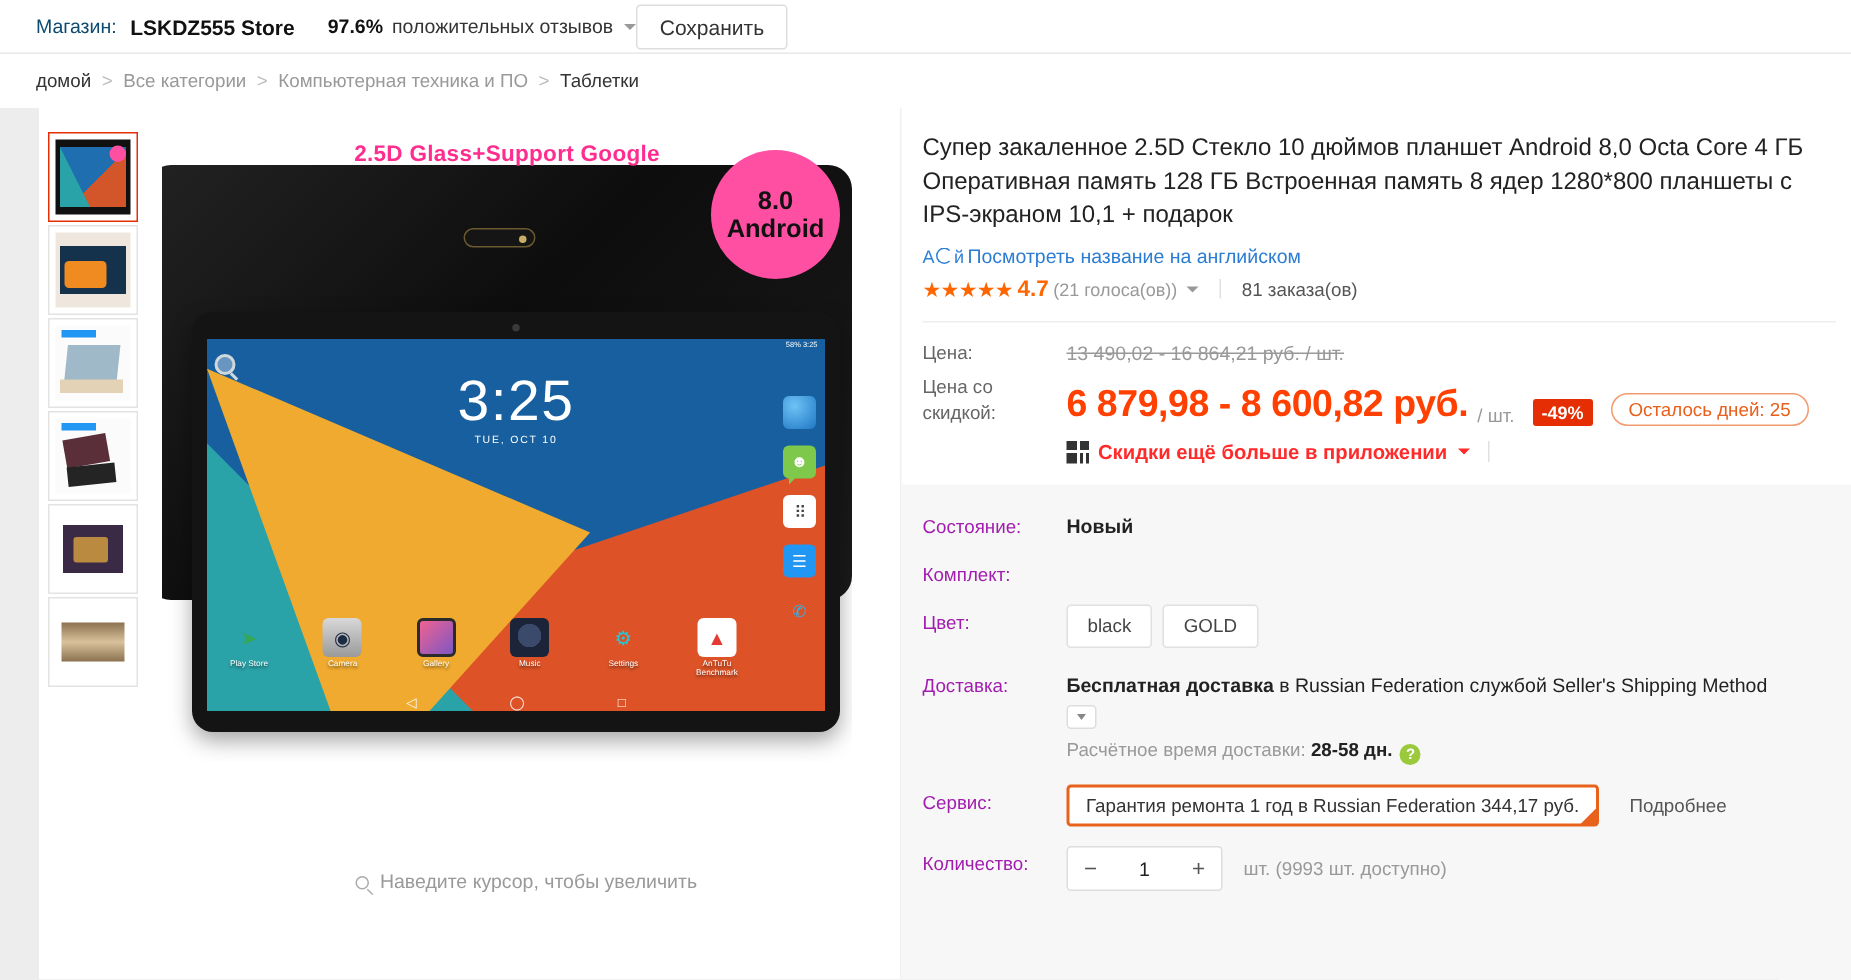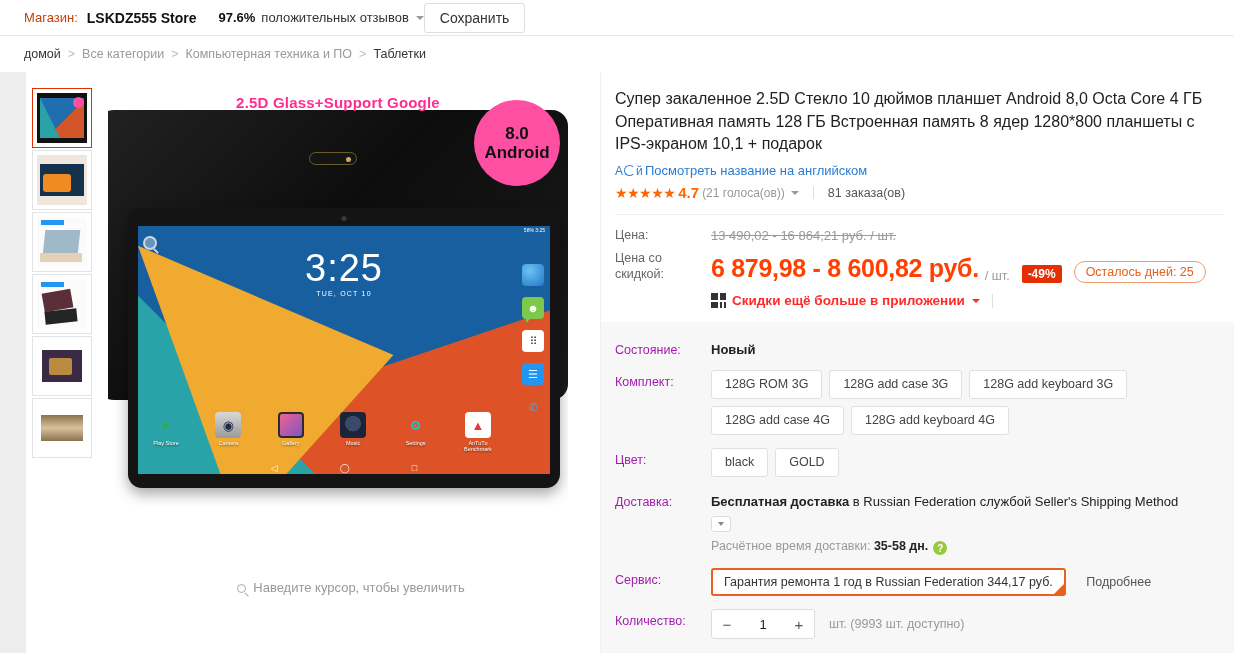--- a/index.html
+++ b/index.html
@@ -14,21 +14,21 @@
   
   .shop-bar {
     height: 36px;
     background: #fff;
     border-bottom: 1px solid #e8e8e8;
     display: flex;
     align-items: center;
     padding-left: 24px;
     gap: 0;
   }
-  .shop-label { font-size: 13px; color: #c2410c; }
+  .shop-label { font-size: 13px; color: #0c4a6e; }
   .shop-name { font-size: 14px; font-weight: bold; color: #111; margin-left: 9px; }
   .shop-pct { font-size: 13px; font-weight: bold; color: #111; margin-left: 22px; }
   .shop-fb { font-size: 13px; color: #333; margin-left: 6px; text-align: center; }
   .chev-sm {
     display:inline-block; width:0;height:0;margin-left:7px;
     border-left:4px solid transparent;border-right:4px solid transparent;
     border-top:4px solid #999; vertical-align:middle;
   }
   .save-btn {
     border: 1px solid #ddd;
@@ -534,49 +534,40 @@
 
     <div class="attrs">
 
       <div class="arow">
         <span class="alabel">Состояние:</span>
         <span class="aval cond-val">Новый</span>
       </div>
 
       <div class="arow">
         <span class="alabel">Комплект:</span>
-        <span class="aval">
-          <span class="chips">
-            <span class="chip">128G ROM 3G</span>
-            <span class="chip">128G add case 3G</span>
-            <span class="chip">128G add keyboard 3G</span>
-            <span class="chip">128G add case 4G</span>
-            <span class="chip">128G add keyboard 4G</span>
-          </span>
-        </span>
       </div>
 
       <div class="arow">
         <span class="alabel">Цвет:</span>
         <span class="aval">
           <span class="chips">
             <span class="chip">black</span>
             <span class="chip">GOLD</span>
           </span>
         </span>
       </div>
 
       <div class="arow">
         <span class="alabel">Доставка:</span>
         <span class="aval">
           <div class="ship-main"><b>Бесплатная доставка</b><span> в Russian Federation службой Seller's Shipping Method</span></div>
           <span class="ship-chev-btn">
               <i></i>
             </span>
-          <div class="eta"><span>Расчётное время доставки:</span> <b>35-58 дн.</b><span class="help-ic">?</span></div>
+          <div class="eta"><span>Расчётное время доставки:</span> <b>28-58 дн.</b><span class="help-ic">?</span></div>
         </span>
       </div>
 
       <div class="arow">
         <span class="alabel">Сервис:</span>
         <span class="aval">
           <span class="svc-box"><span>Гарантия ремонта 1 год в Russian Federation 344,17 руб.</span><span class="svc-tick"></span></span>
           <span class="svc-more">Подробнее</span>
         </span>
       </div>

